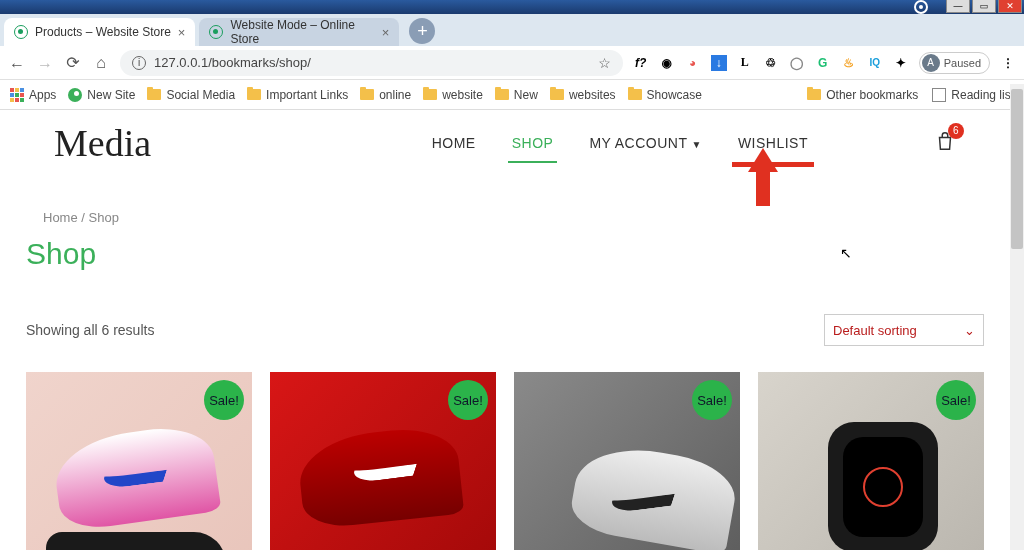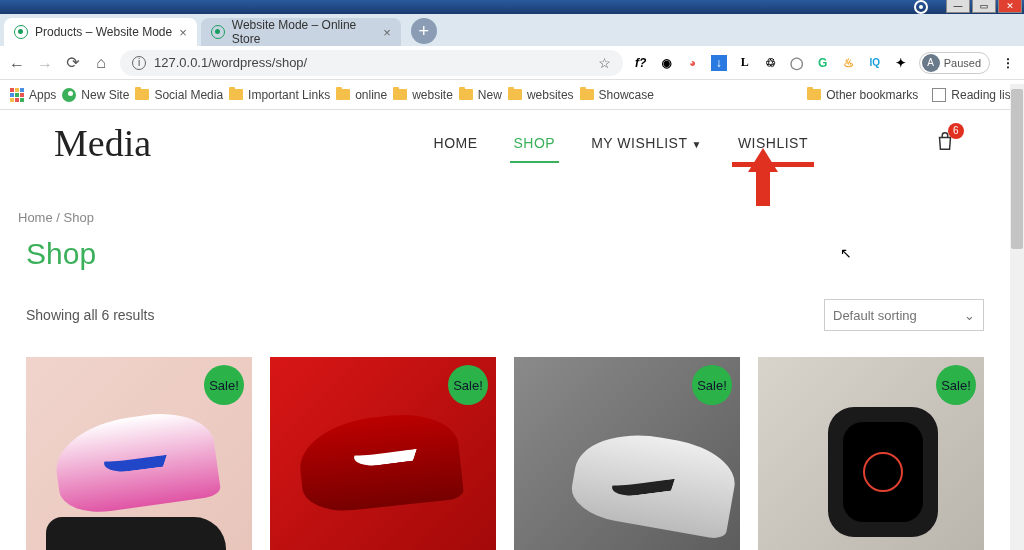--- a/index.html
+++ b/index.html
@@ -20,21 +20,21 @@
 .addrrow{height:34px;background:#fff;display:flex;align-items:center;padding:0 8px;gap:10px;border-bottom:1px solid #e0e0e0}
 .navicn{width:18px;color:#555;font-size:16px;text-align:center}
 .navicn.dis{color:#bbb}
 .addrbar{flex:1;height:26px;background:#f1f3f4;border-radius:13px;display:flex;align-items:center;padding:0 12px;gap:8px;font-size:13px;color:#444}
 .addrbar .info{width:14px;height:14px;border:1px solid #666;border-radius:50%;font-size:10px;display:flex;align-items:center;justify-content:center}
 .addrright{margin-left:auto;display:flex;gap:12px;align-items:center;font-size:14px;color:#555}
 .exticons{display:flex;gap:10px;align-items:center;font-size:14px}
 .ext{width:16px;height:16px;display:flex;align-items:center;justify-content:center;font-weight:bold;font-size:12px}
 .paused{display:flex;align-items:center;gap:4px;border:1px solid #ccc;border-radius:12px;padding:1px 8px 1px 2px;font-size:11px;color:#555}
 .paused .av{width:18px;height:18px;background:#6a7a8a;border-radius:50%;color:#fff;display:flex;align-items:center;justify-content:center;font-size:10px}
-.bmrow{height:30px;background:#fff;display:flex;align-items:center;padding:0 10px;gap:6px;font-size:12px;color:#444;border-bottom:1px solid #ddd}
+.bmrow{height:30px;background:#fff;display:flex;align-items:center;padding:0 10px;gap:12px;font-size:12px;color:#444;border-bottom:1px solid #ddd}
 .bmitem{display:flex;align-items:center;gap:5px}
 .fold{width:14px;height:11px;background:#f4c04a;border-radius:1px;position:relative}
 .fold::before{content:"";position:absolute;width:6px;height:3px;background:#f4c04a;top:-2px;left:0;border-radius:1px 1px 0 0}
 .apps{width:14px;height:14px;display:grid;grid-template-columns:1fr 1fr 1fr;gap:1px}
 .apps span{background:#e8554f}
 .apps span:nth-child(2){background:#f4c04a}.apps span:nth-child(3){background:#4a90e2}.apps span:nth-child(4){background:#4a90e2}.apps span:nth-child(5){background:#3bb05a}.apps span:nth-child(6){background:#e8554f}.apps span:nth-child(7){background:#f4c04a}.apps span:nth-child(8){background:#e8554f}.apps span:nth-child(9){background:#3bb05a}
 .bmright{margin-left:auto;display:flex;gap:14px}
 .rlist{display:flex;gap:5px;align-items:center}
 .rlist::before{content:"";width:12px;height:12px;border:1px solid #888}
 .viewport{position:absolute;top:110px;left:0;right:14px;bottom:0;background:#fff;overflow:hidden}
@@ -47,25 +47,25 @@
 .sitenav .item.active{color:#3bb05a}
 .sitenav .item.active::after{content:"";position:absolute;left:-4px;right:-4px;bottom:-6px;height:2px;background:#3bb05a}
 .sitenav .item.highlight::after{content:"";position:absolute;left:-6px;right:-6px;bottom:-10px;height:5px;background:#e03020}
 .caret{font-size:10px;margin-left:4px}
 .cart{position:relative;margin-left:90px}
 .cart svg{width:22px;height:22px}
 .badge{position:absolute;top:-8px;right:-8px;width:16px;height:16px;background:#e03020;color:#fff;border-radius:50%;font-size:10px;display:flex;align-items:center;justify-content:center}
 .arrow{position:absolute;left:748px;top:38px;width:30px;height:56px}
 .arrow .head{width:0;height:0;border-left:15px solid transparent;border-right:15px solid transparent;border-bottom:24px solid #e03020}
 .arrow .stem{width:14px;height:34px;background:#e03020;margin:0 auto}
-.crumbs{padding:0 18px;font-size:13px;color:#888;margin-top:40px}
+.crumbs{padding:0 43px;font-size:13px;color:#888;margin-top:40px}
 .title{padding:0 26px;font-size:30px;color:#3bb05a;margin-top:12px;font-weight:400}
-.metarow{display:flex;align-items:center;padding:0 26px;margin-top:28px}
+.metarow{display:flex;align-items:center;padding:0 26px;margin-top:43px}
 .results{font-size:14px;color:#555}
-.sort{margin-left:auto;width:160px;height:32px;border:1px solid #ccc;font-size:13px;color:#737373;padding:0 8px;background:#fff;display:flex;align-items:center;justify-content:space-between}
+.sort{margin-left:auto;width:160px;height:32px;border:1px solid #ccc;font-size:13px;color:#b91c1c;padding:0 8px;background:#fff;display:flex;align-items:center;justify-content:space-between}
 .grid{display:flex;gap:18px;padding:0 26px;margin-top:26px}
 .card{width:230px;height:220px;position:relative;background:#ddd;overflow:hidden}
 .sale{position:absolute;top:8px;right:8px;width:40px;height:40px;background:#2bb34a;color:#0f172a;border-radius:50%;display:flex;align-items:center;justify-content:center;font-size:13px;z-index:2}
 .p1{background:linear-gradient(135deg,#f0d4cc,#e8c4ba)}
 .p2{background:linear-gradient(135deg,#d81616,#a00808)}
 .p3{background:linear-gradient(135deg,#8a8a8a,#5a5a5a)}
 .p4{background:linear-gradient(135deg,#d8d4cc,#b8b4ac)}
 .shoe{position:absolute;width:160px;height:90px;top:60px;left:30px;border-radius:50% 40% 10% 30%}
 .p1 .shoe{background:linear-gradient(#fff,#e055a5);transform:rotate(-8deg)}
 .p2 .shoe{background:linear-gradient(#b00,#700);transform:rotate(-6deg)}
@@ -90,39 +90,39 @@
   <div class="winbtns">
     <div class="winbtn">—</div>
     <div class="winbtn">▭</div>
     <div class="winbtn close">✕</div>
   </div>
 </div>
 
 <div class="tabstrip">
   <div class="tab">
     <span class="favicon"></span>
-    <span>Products – Website Mode</span>
+    <span>Products – Website Store</span>
     <span class="x">×</span>
   </div>
   <div class="tab inactive">
     <span class="favicon"></span>
     <span>Website Mode – Online Store</span>
     <span class="x">×</span>
   </div>
   <div class="newtab">+</div>
 </div>
 
 <div class="addrrow">
   <span class="navicn">←</span>
   <span class="navicn dis">→</span>
   <span class="navicn">⟳</span>
   <span class="navicn">⌂</span>
   <div class="addrbar">
     <span class="info">i</span>
-    <span>127.0.0.1/wordpress/shop/</span>
+    <span>127.0.0.1/bookmarks/shop/</span>
     <div class="addrright">
       <span>☆</span>
     </div>
   </div>
   <div class="exticons">
     <span class="ext" style="font-style:italic">f?</span>
     <span class="ext">◉</span>
     <span class="ext" style="color:#e8554f">◕</span>
     <span class="ext" style="background:#2a7ae2;color:#fff">↓</span>
     <span class="ext" style="font-family:serif">L</span>
@@ -201,21 +201,21 @@
 <div class="scrollbar">
     <div class="thumb"></div>
   </div>
 
 <div class="viewport">
   <div class="sitehdr">
     <div class="logo">Media</div>
     <div class="sitenav">
       <div class="item">HOME</div>
       <div class="item active">SHOP</div>
-      <div class="item"><span>MY WISHLIST</span><span class="caret">▼</span></div>
+      <div class="item"><span>MY ACCOUNT</span><span class="caret">▼</span></div>
       <div class="item highlight">WISHLIST</div>
       <div class="cart">
         <svg viewBox="0 0 24 24" fill="none" stroke="#333" stroke-width="1.6">
             <path d="M6 7h12l-1 13H7z"></path>
             <path d="M9 7V5a3 3 0 016 0v2"></path>
           </svg>
         <span class="badge">6</span>
       </div>
     </div>
   </div>

